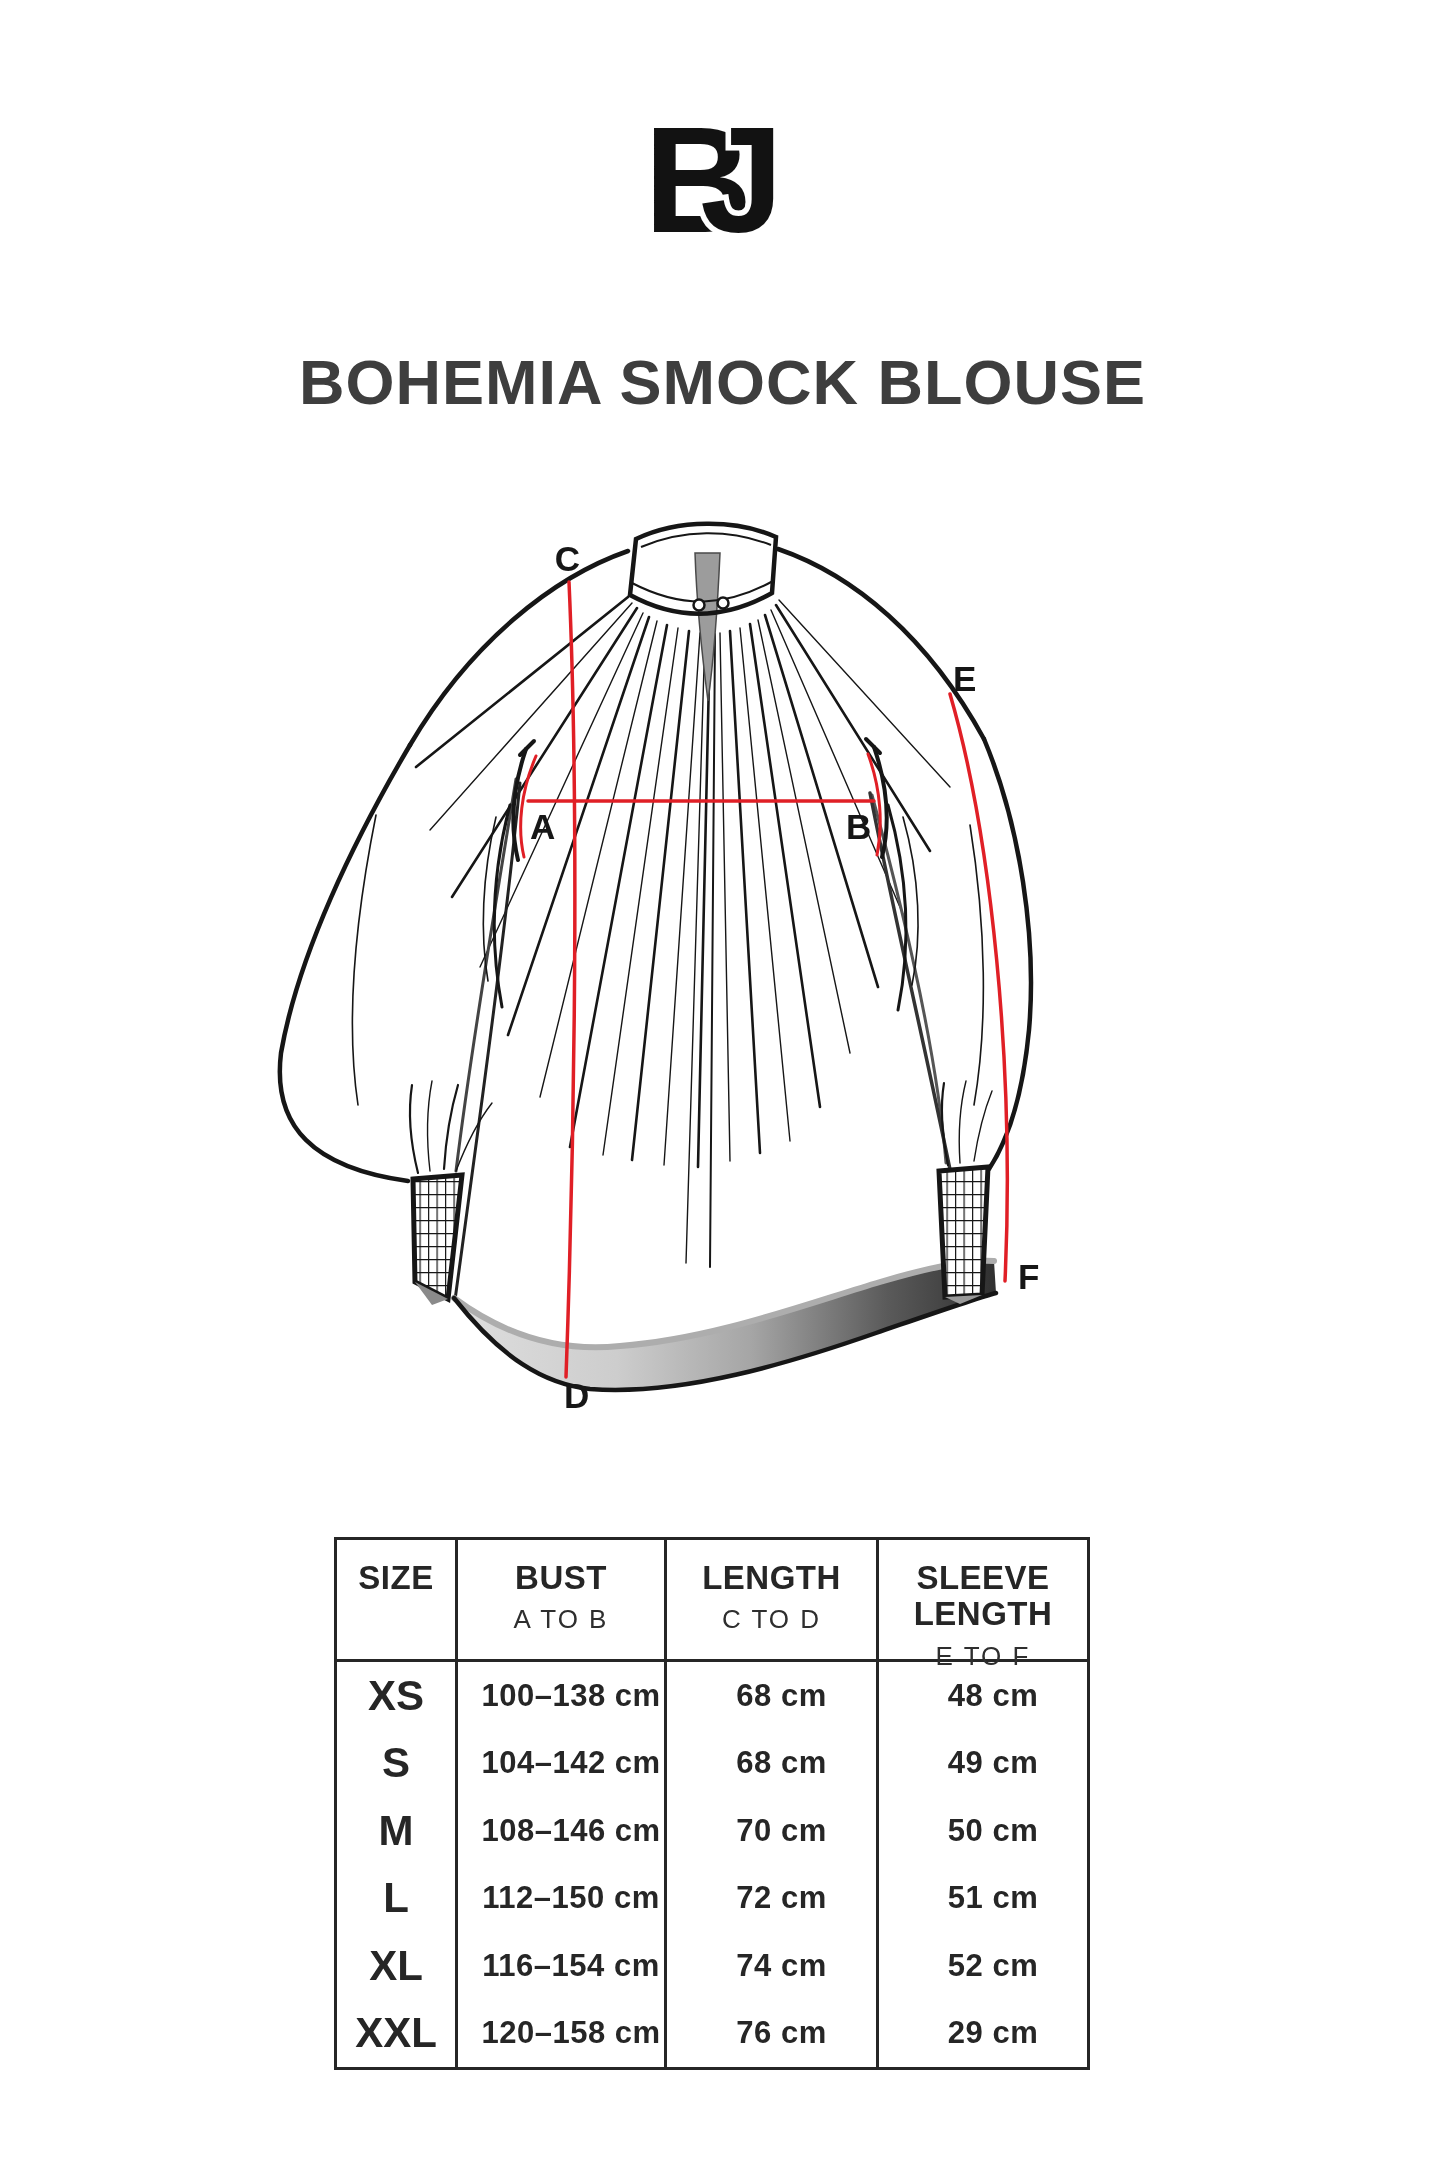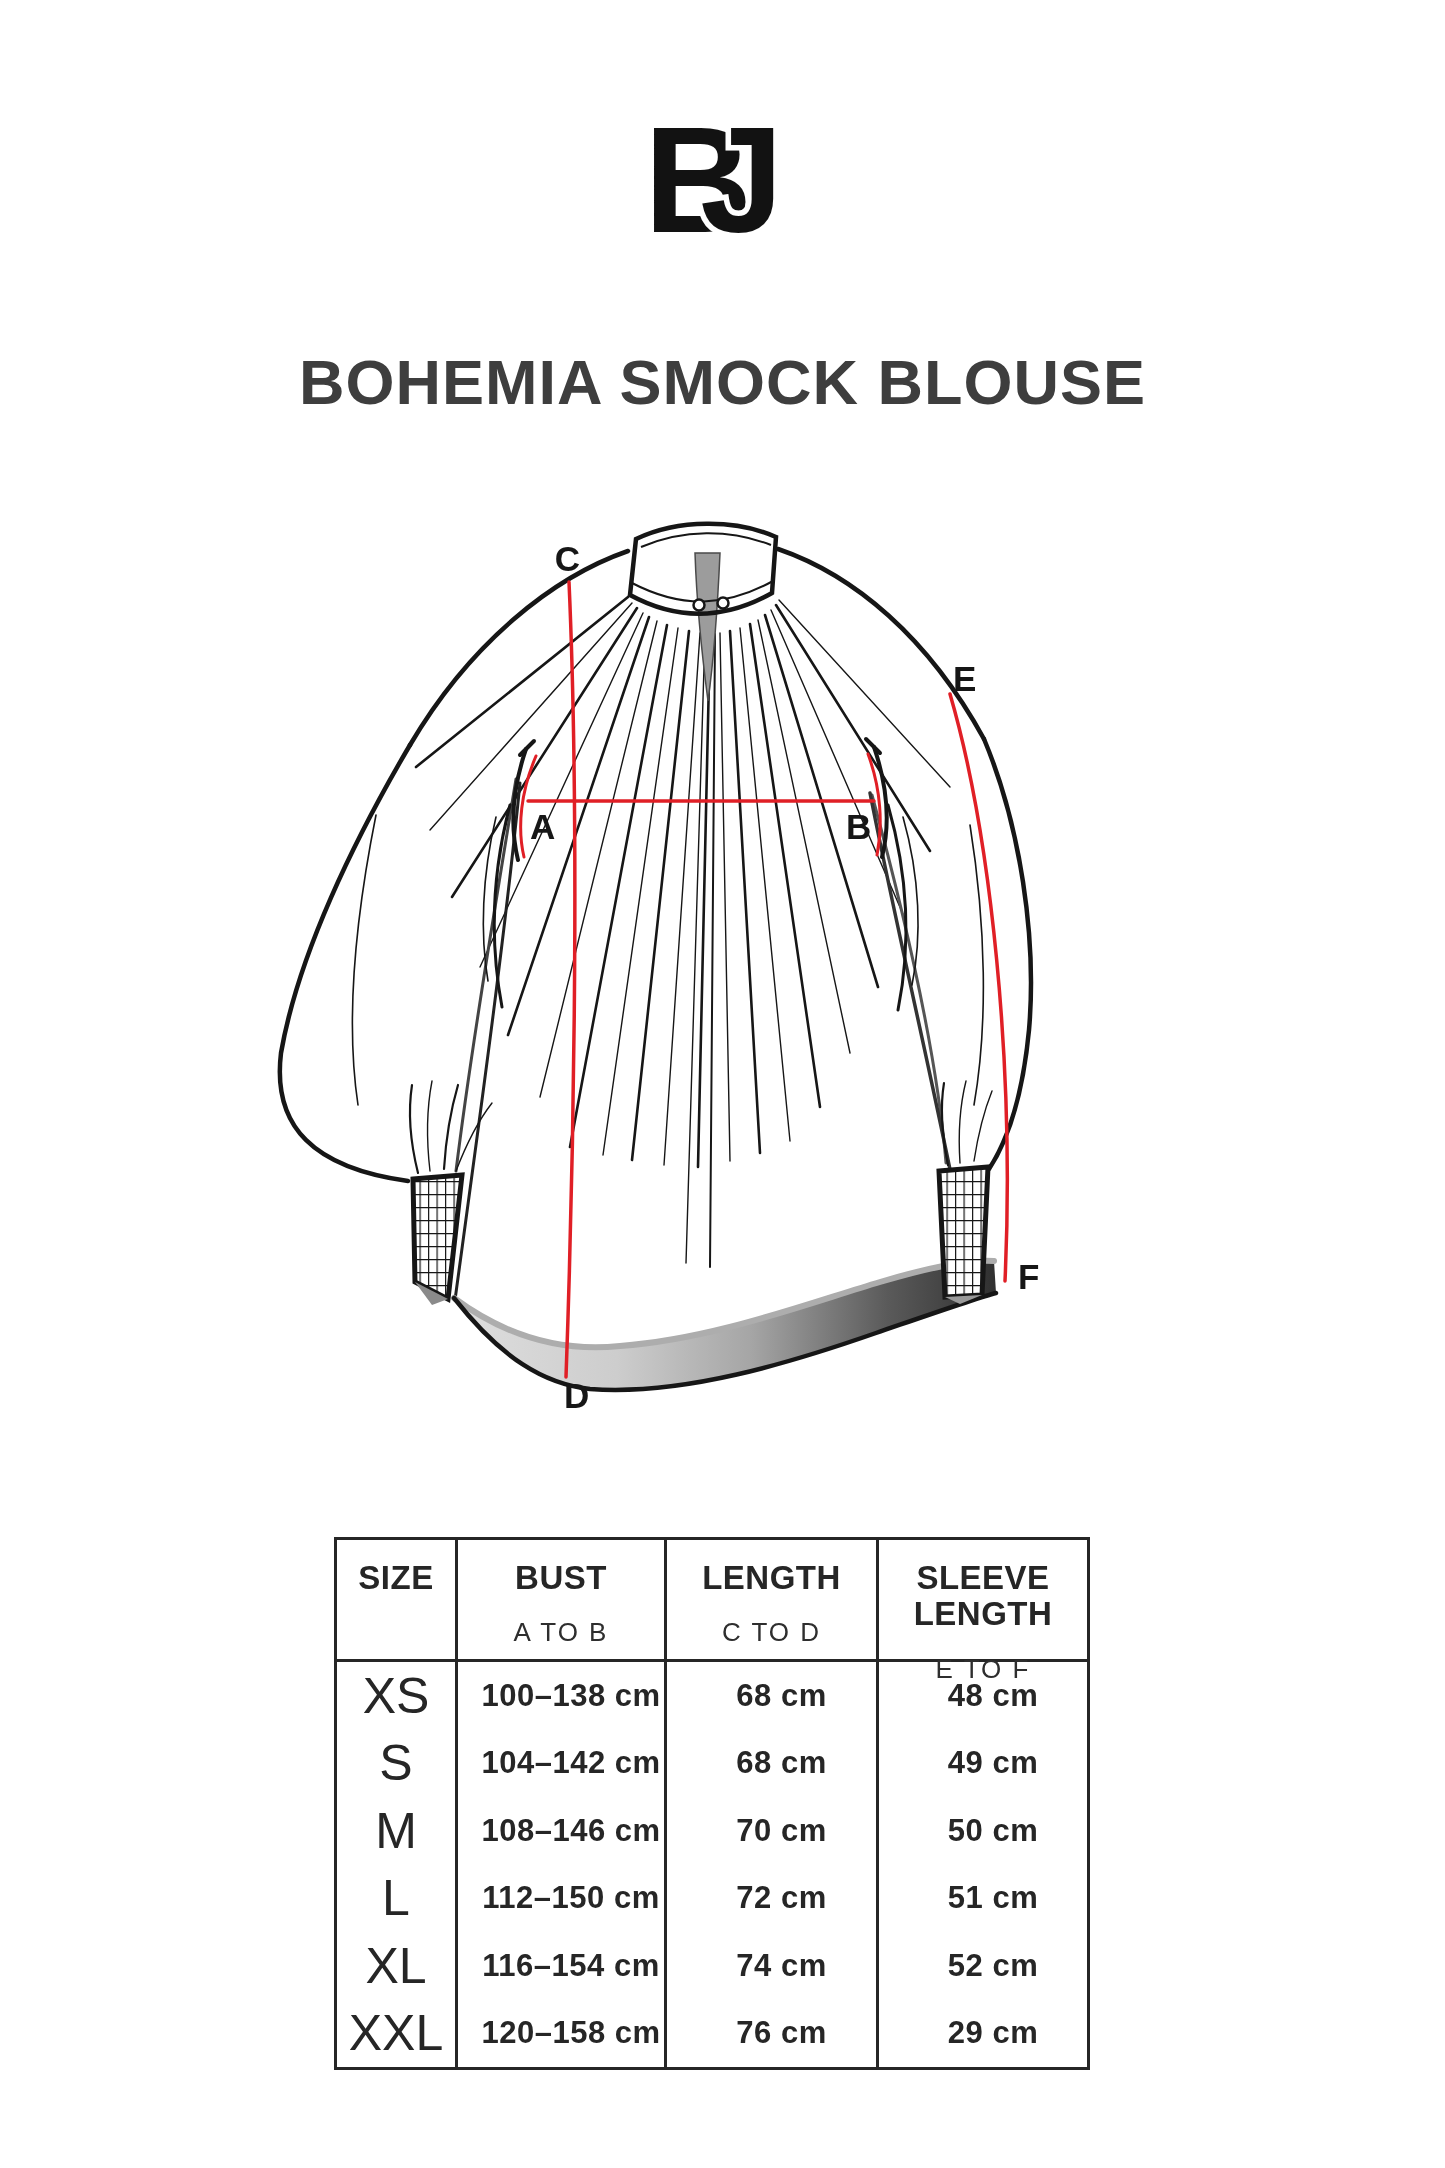--- a/index.html
+++ b/index.html
@@ -25,22 +25,22 @@
     grid-template-columns:121px 209px 212px 208px;
     grid-template-rows:122px 1fr 1fr 1fr 1fr 1fr 1fr;
   }
   .cell{
     display:flex;flex-direction:column;align-items:center;justify-content:center;
     box-sizing:border-box;color:#262626;text-align:center;
   }
   .cell.vline{border-right:3px solid #262626;}
   .cell.head{justify-content:flex-start;padding-top:20px;border-bottom:3px solid #262626;}
   .th-main{font-size:33px;font-weight:700;letter-spacing:.5px;line-height:1.1;max-width:160px;}
-  .th-sub{font-size:26px;font-weight:400;letter-spacing:2px;margin-top:21px;color:#2e2e2e;}
-  .size-cell{font-size:50px;font-weight:400;}
+  .th-sub{font-size:26px;font-weight:400;letter-spacing:2px;margin-top:8px;color:#2e2e2e;}
+  .size-cell{font-size:42px;font-weight:700;}
   .val-cell{font-size:31px;font-weight:700;letter-spacing:.5px;padding-left:20px;}
   svg text{font-family:"Liberation Sans",sans-serif;}
 </style>
 </head>
 <body>
 
 <div class="page">
 
   <svg class="logo" viewBox="0 0 142 128" aria-hidden="true">
     <text x="-6" y="114" font-size="150" font-weight="bold" fill="#121212">B</text>

